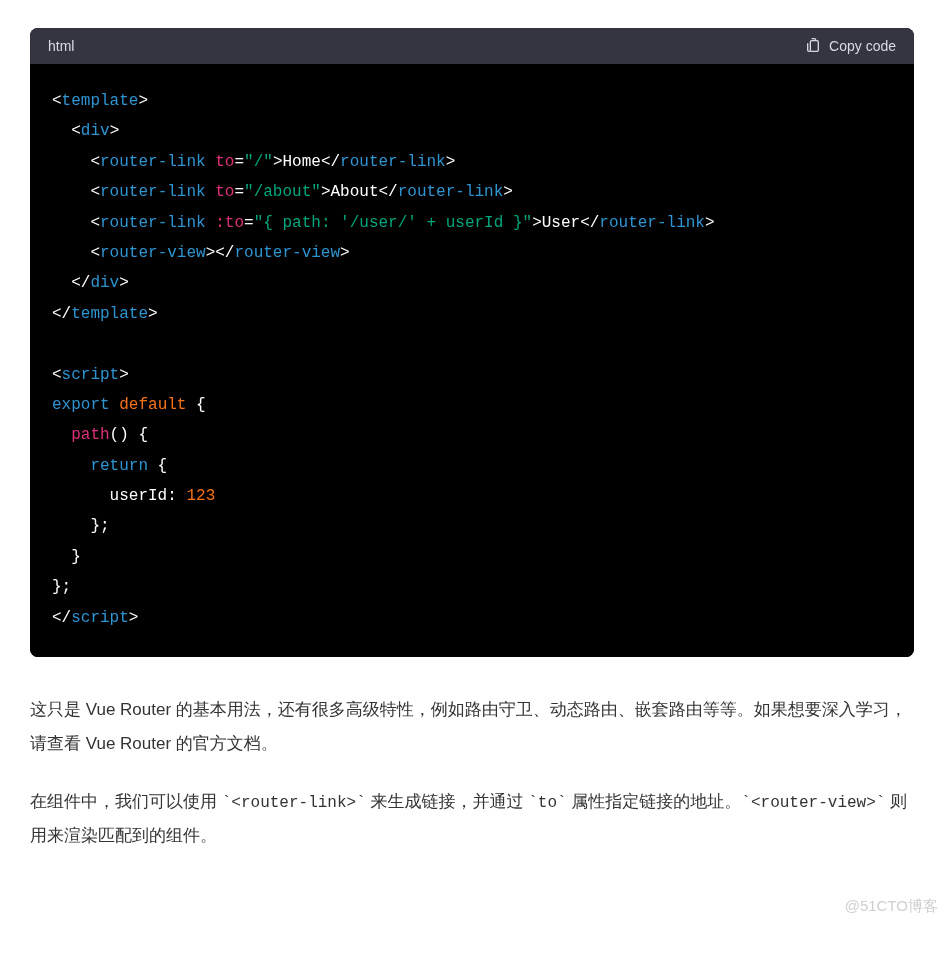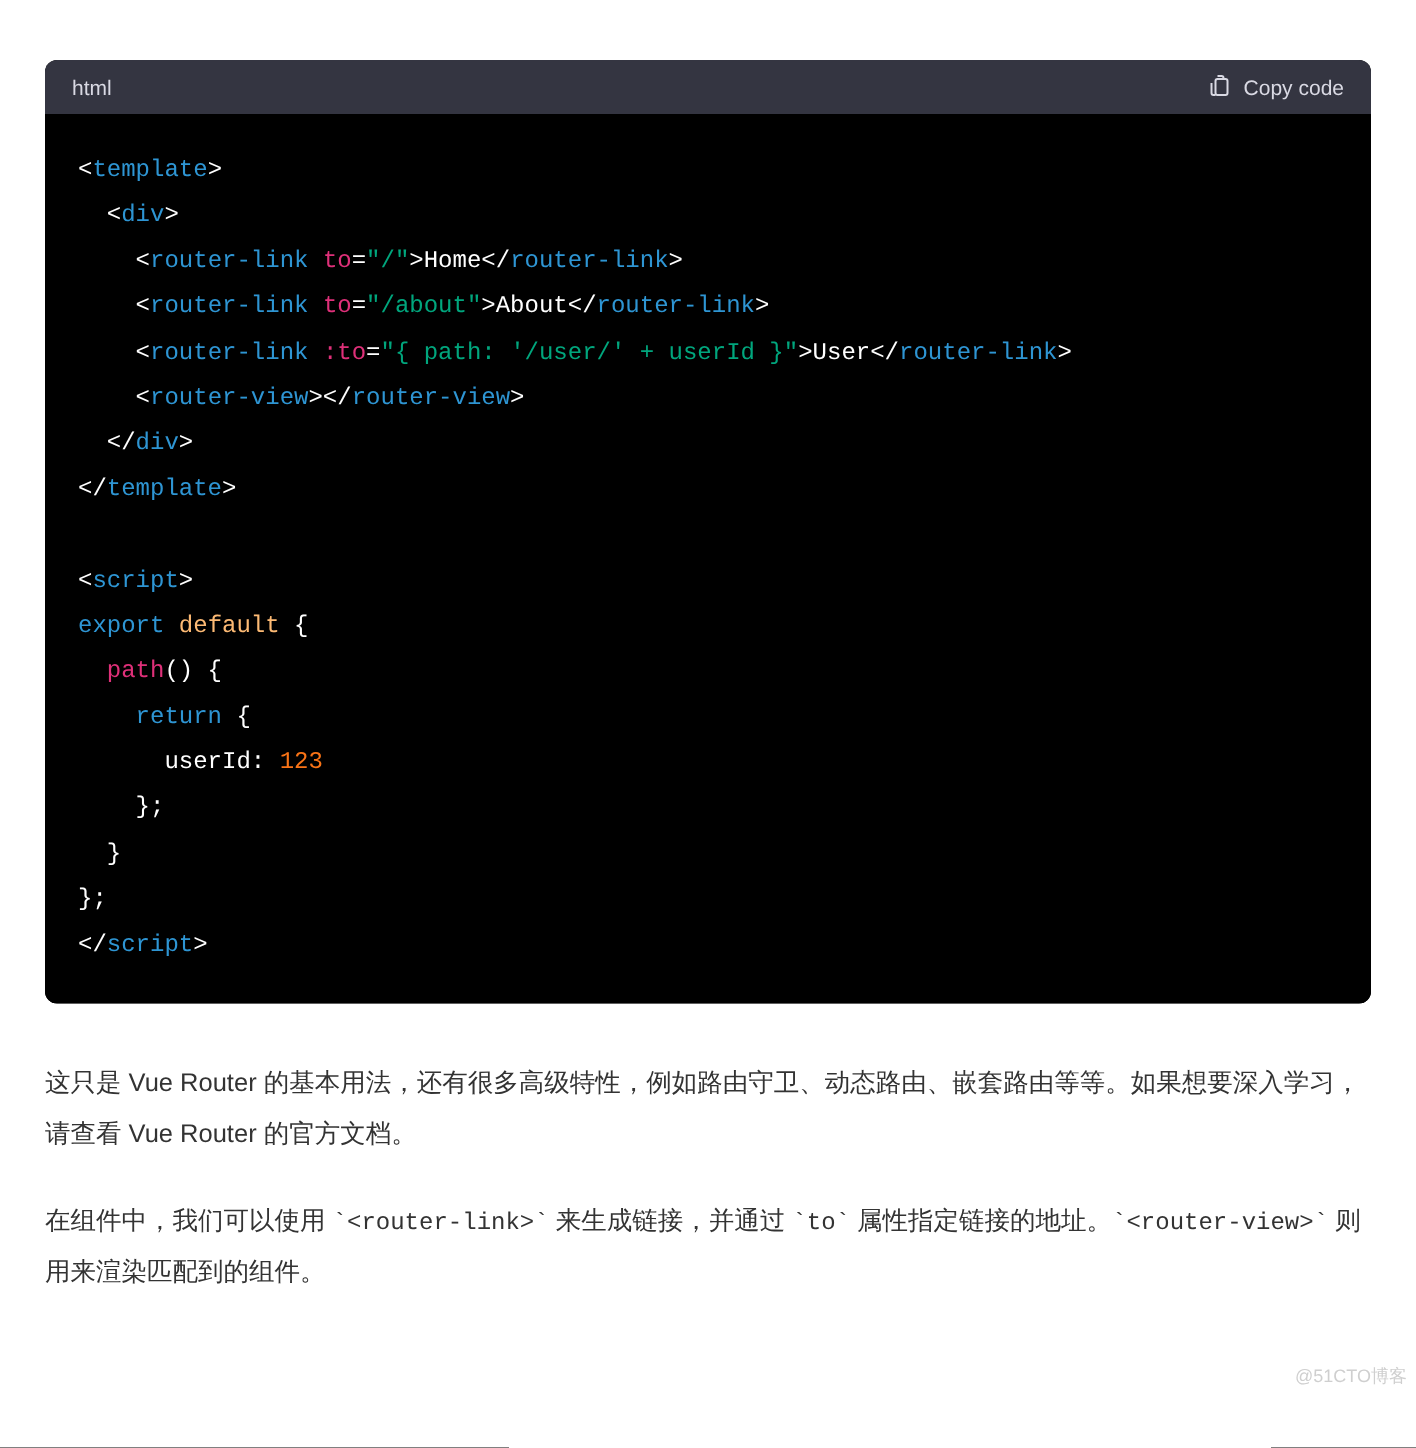--- a/index.html
+++ b/index.html
@@ -4,21 +4,21 @@
 <style>
   * { box-sizing: border-box; }
   body {
     margin: 0;
     padding: 0;
     background: #ffffff;
     font-family: -apple-system, BlinkMacSystemFont, "Segoe UI", Helvetica, Arial, sans-serif;
     width: 944px;
   }
   .container {
-    padding: 40px 30px 30px 30px;
+    padding: 28px 30px 30px 30px;
   }
   .code-block {
     border-radius: 8px;
     overflow: hidden;
     background: #000000;
   }
   .code-header {
     background: #343541;
     color: #d9d9e3;
     padding: 10px 18px;
@@ -53,39 +53,39 @@
     font-size: 16px;
     line-height: 1.9;
     white-space: pre;
     overflow-x: auto;
   }
   .p  { color: #ffffff; }   
   .t  { color: #2e95d3; }   
   .a  { color: #df3079; }   
   .s  { color: #00a67d; }   
   .k  { color: #2e95d3; }   
-  .kr { color: #fdba74; }   
+  .kr { color: #f97316; }   
   .n  { color: #f97316; }   
   .prose {
     margin-top: 36px;
     font-size: 17px;
     line-height: 2.0;
     color: #333;
   }
   .prose p { margin: 0 0 24px 0; }
   code.inline {
     font-family: "SFMono-Regular", Consolas, "Liberation Mono", Menlo, monospace;
     font-size: 16px;
     color: #333;
   }
   .watermark {
     position: relative;
     text-align: right;
     color: #cfcfcf;
-    font-size: 12px;
+    font-size: 15px;
     padding: 0 6px 6px 0;
     margin-top: -10px;
   }
 </style>
 </head>
 <body>
 
 <div class="container">
 
   <div class="code-block">

